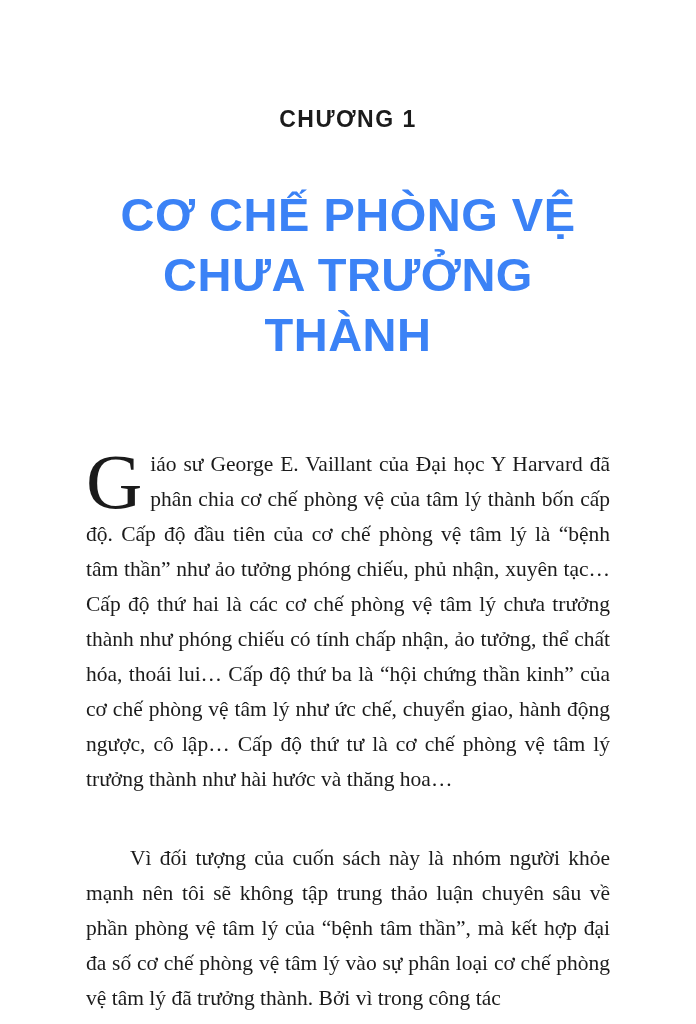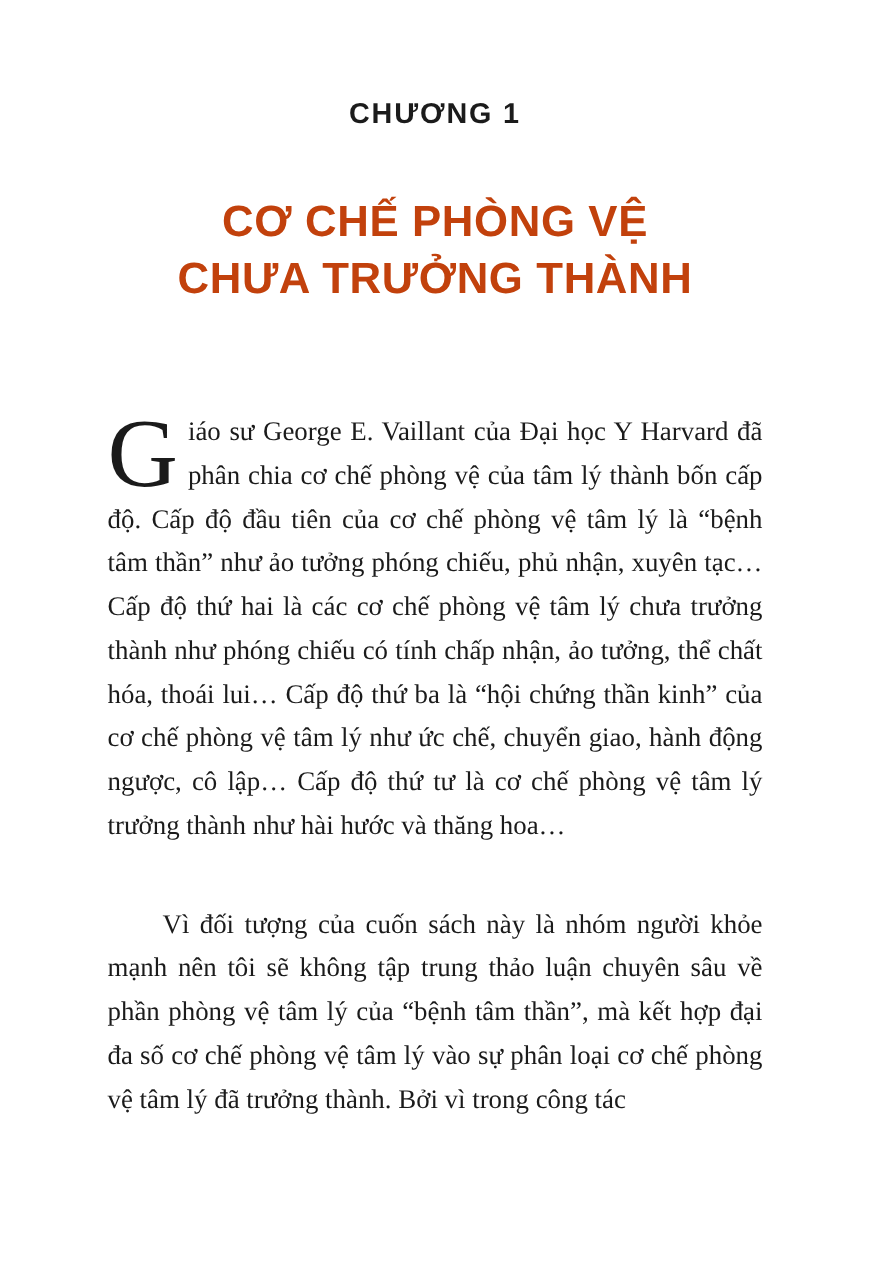--- a/index.html
+++ b/index.html
@@ -12,39 +12,39 @@
     width: 696px;
     height: 1024px;
     margin: 0 auto;
     background: #ffffff;
     color: #1b1b1b;
     overflow: hidden;
   }
   .content {
     width: 524px;
     margin: 0 auto;
-    padding-top: 77px;
+    padding-top: 106px;
   }
   .chapter-label {
     text-align: center;
     font-family: "Liberation Sans", sans-serif;
     font-weight: 600;
     font-size: 23px;
     letter-spacing: 1.5px;
     color: #1b1b1b;
   }
   .chapter-title {
     margin: 52px 0 0 0;
     text-align: center;
     font-family: "Liberation Sans", sans-serif;
     font-weight: 900;
-    font-size: 35px;
+    font-size: 47px;
     line-height: 1.28;
     letter-spacing: 0.5px;
-    color: #c2410c;
+    color: #3b82f6;
   }
   .body-text {
     margin-top: 82px;
     font-family: "Liberation Serif", serif;
     font-size: 21.5px;
     line-height: 35px;
     text-align: justify;
     color: #1b1b1b;
   }
   .para {

